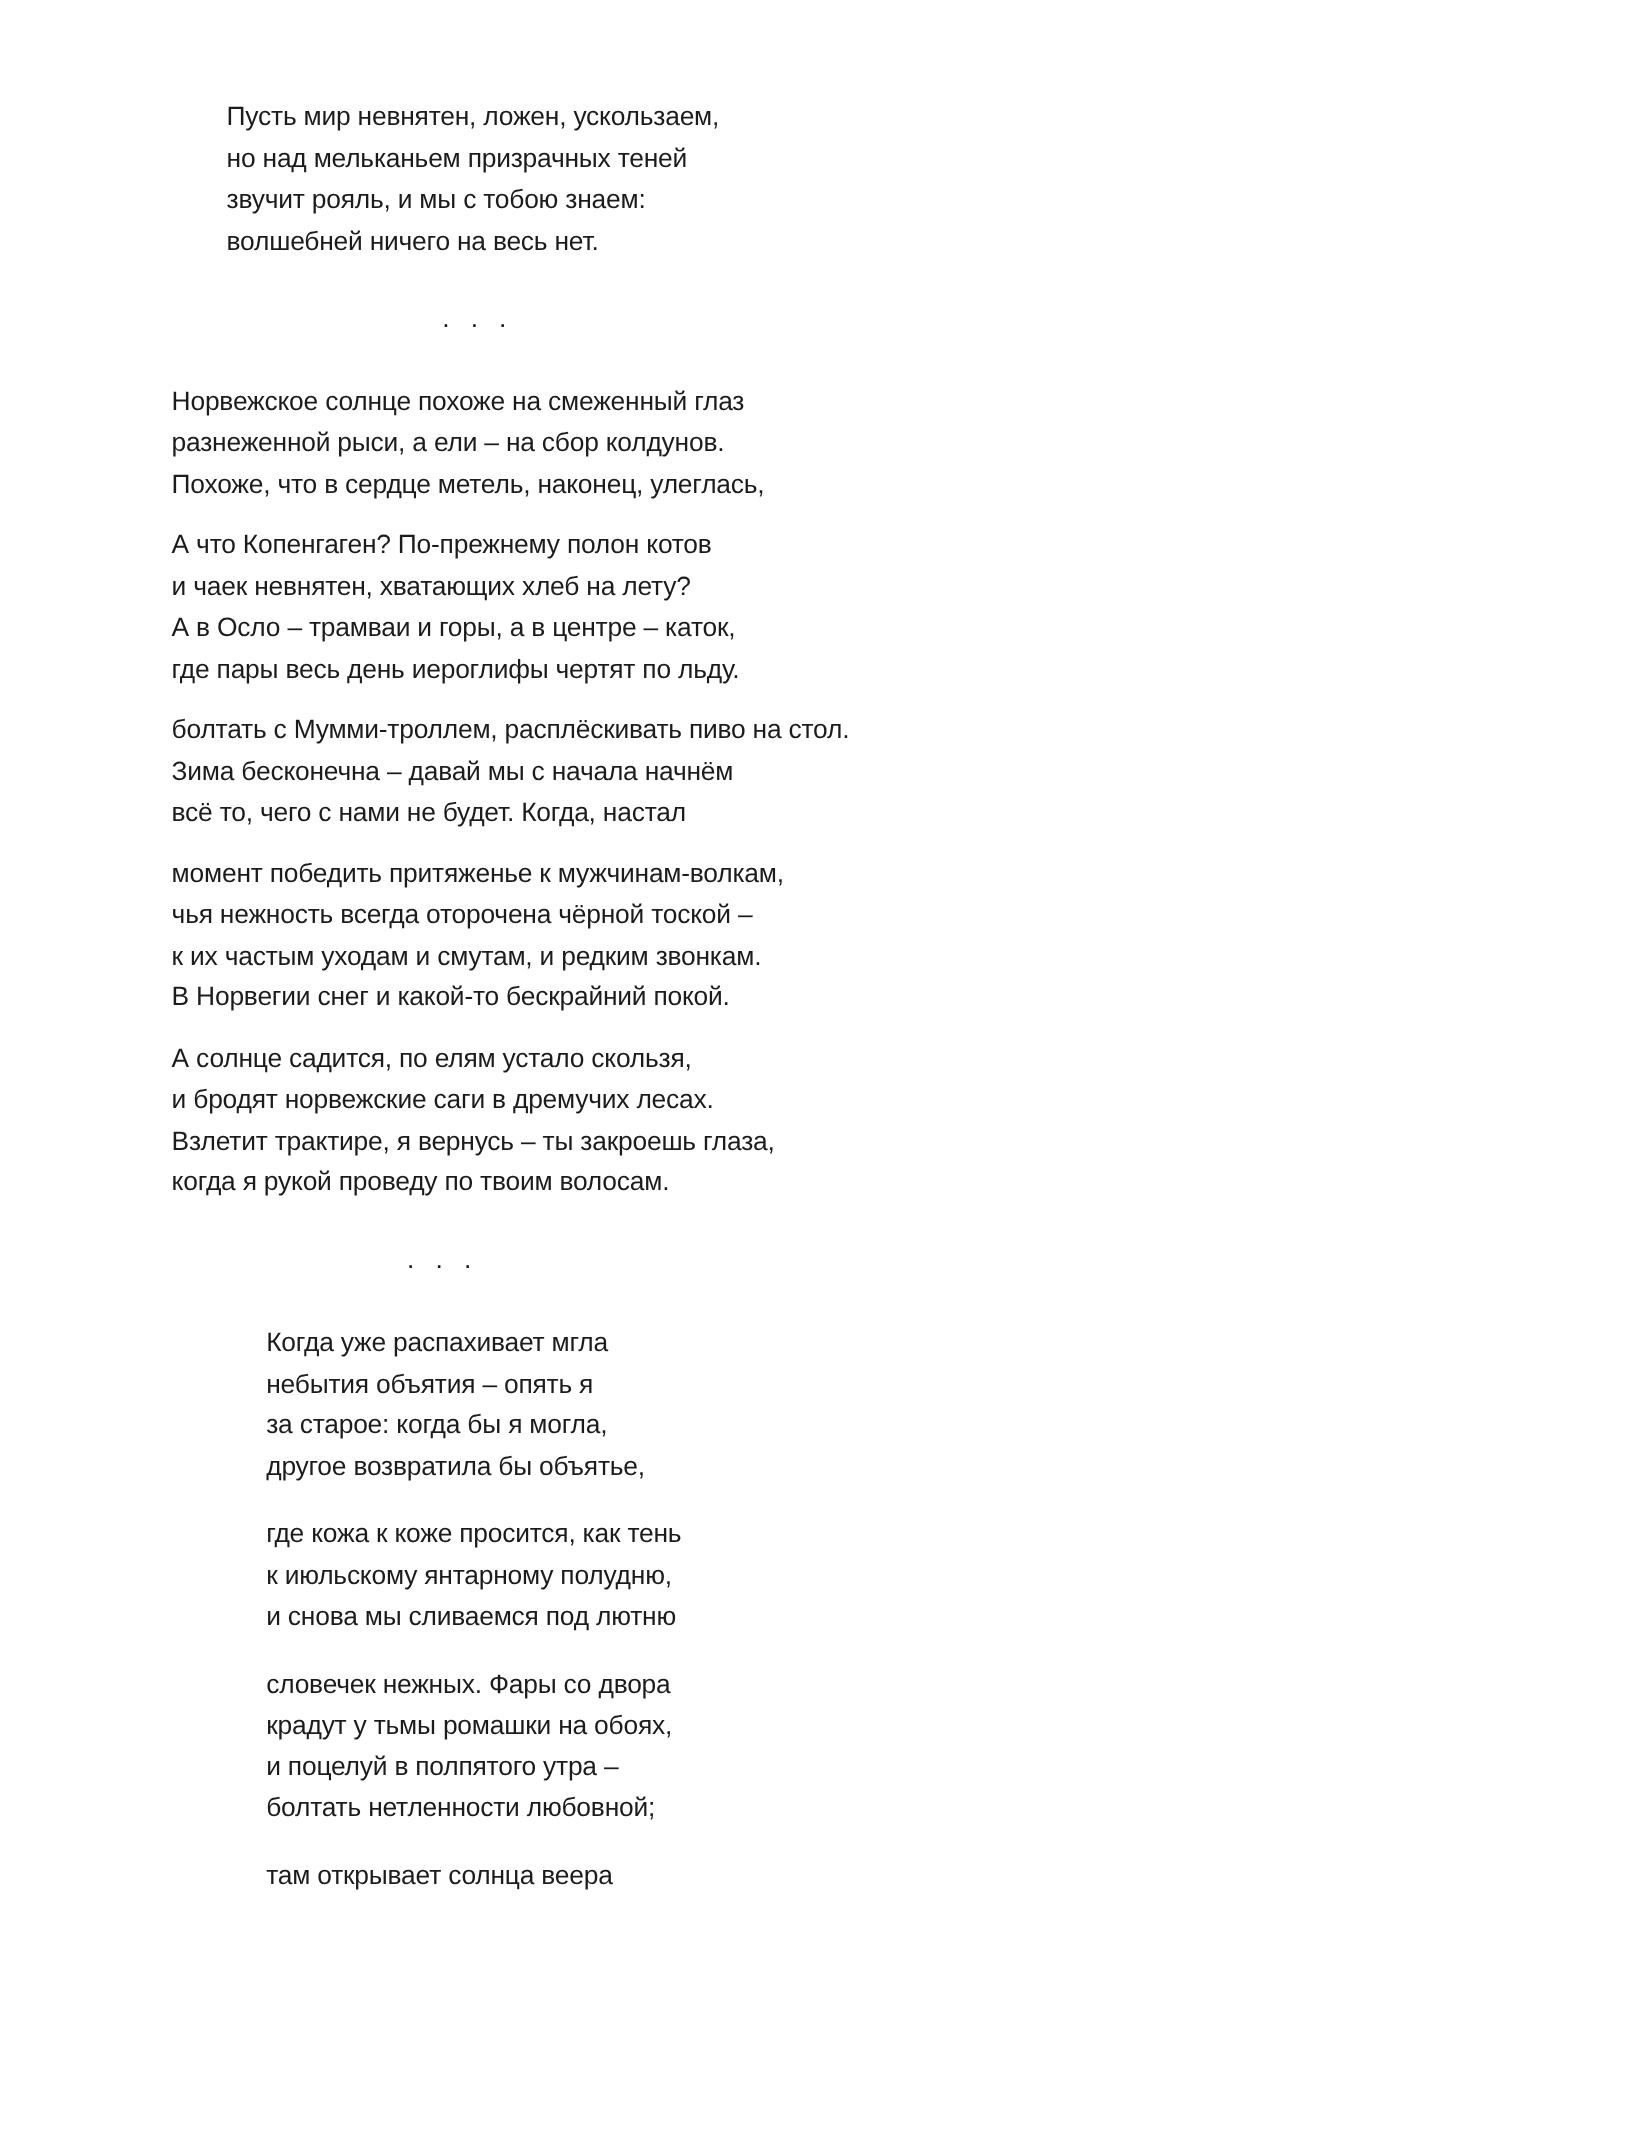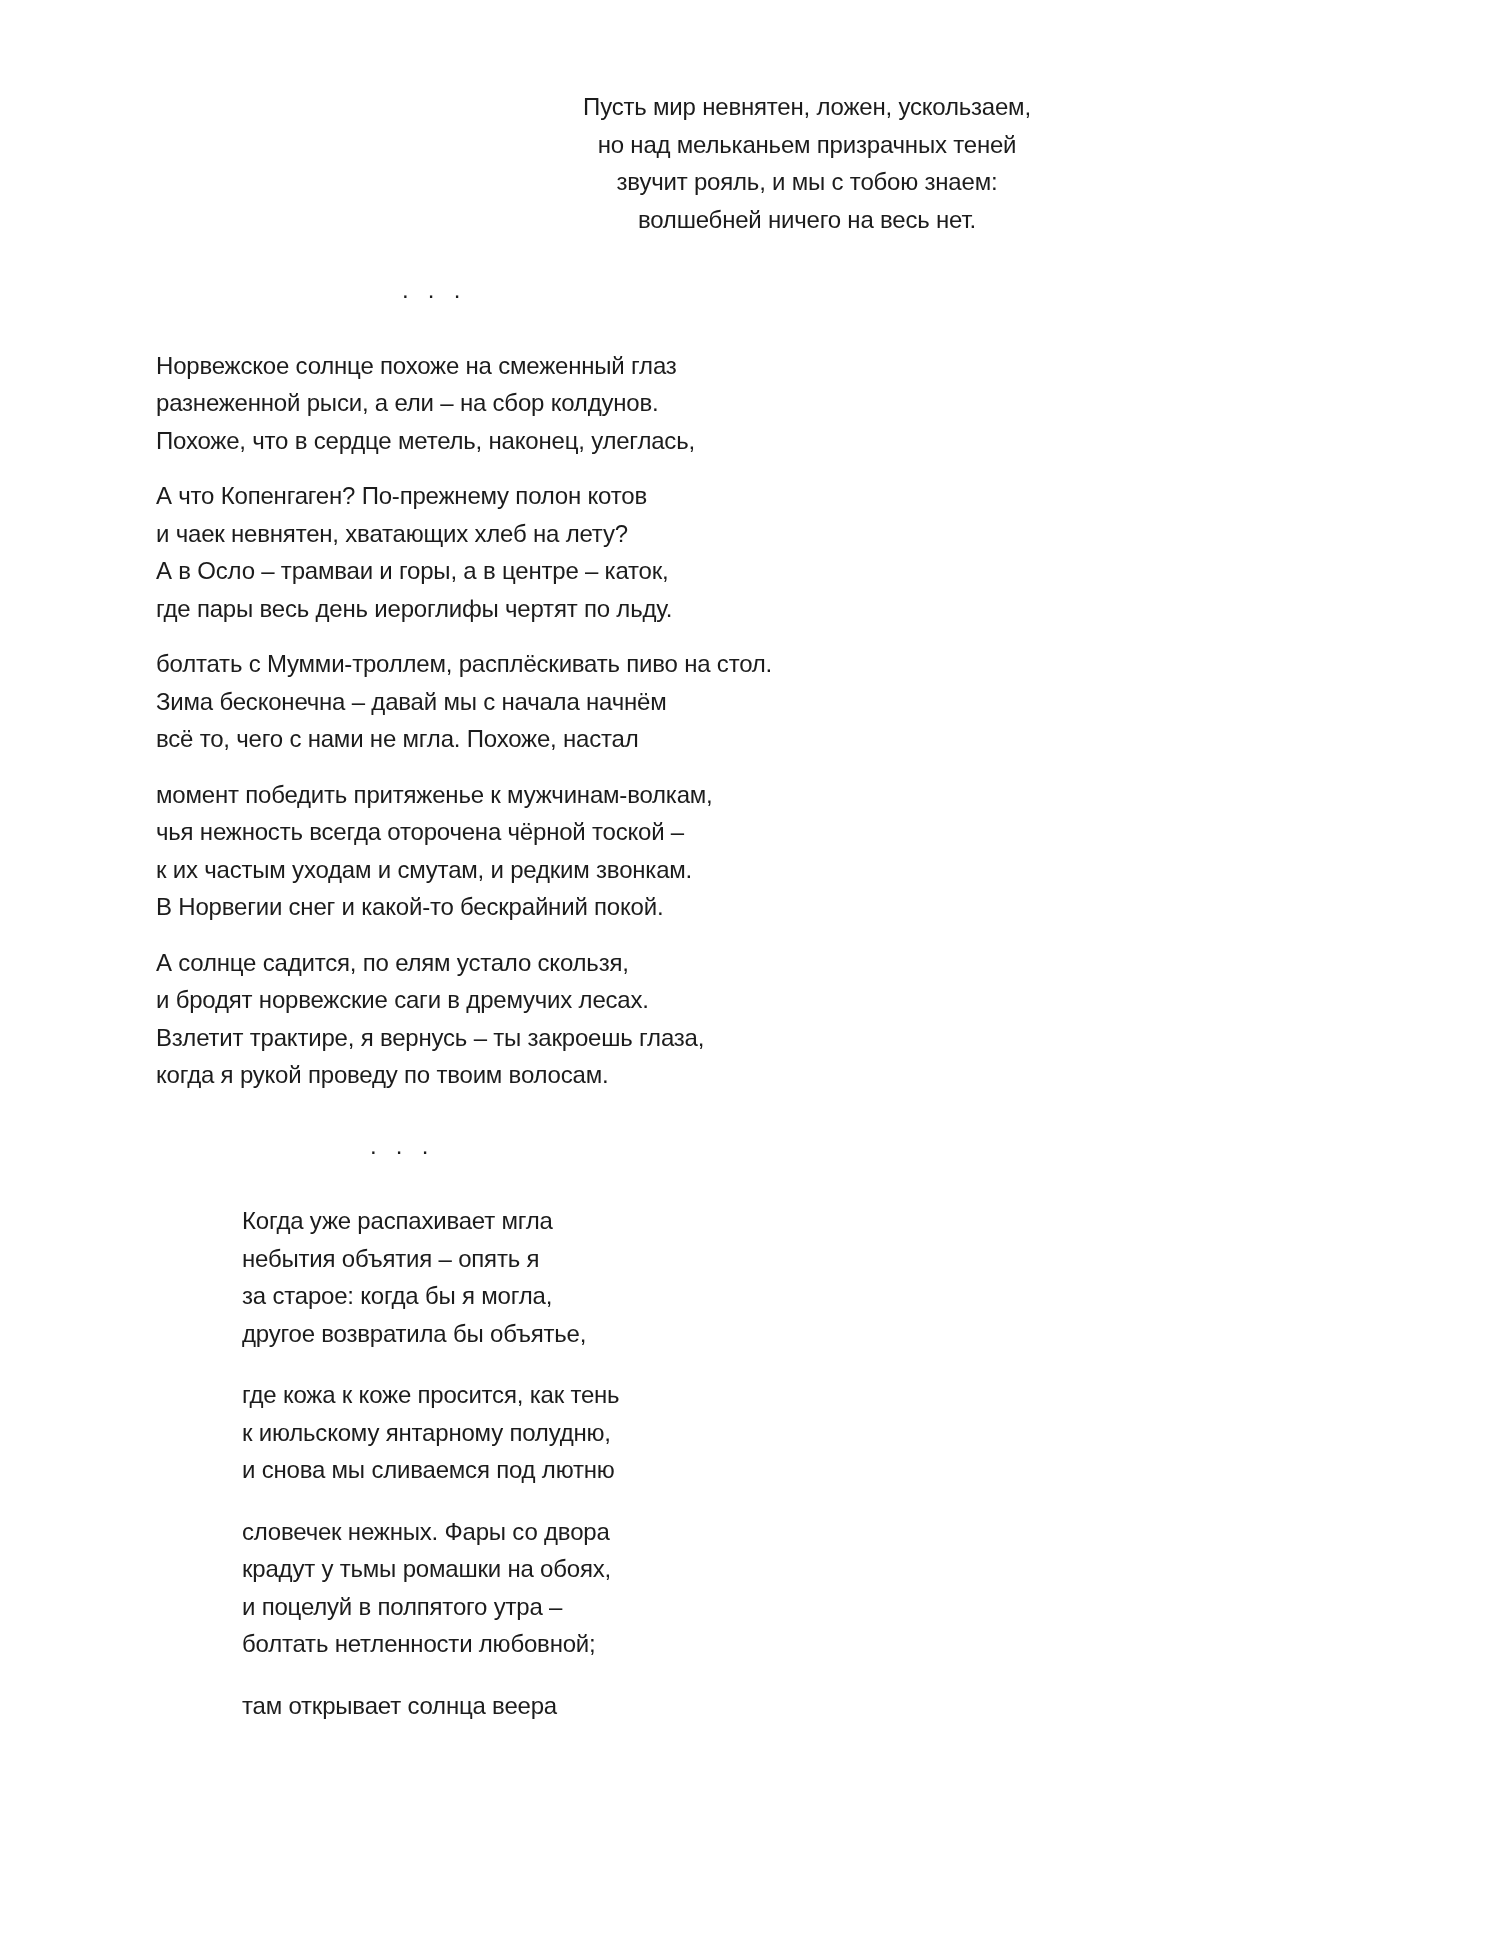--- a/index.html
+++ b/index.html
@@ -20,22 +20,21 @@
     font-family: "Liberation Sans", "DejaVu Sans", sans-serif;
     font-size: 24px;
     line-height: 37.5px;
     color: #1c1c1c;
     letter-spacing: -0.2px;
   }
   .stanza {
     margin: 0 0 18px 0;
   }
   .stanza.indent-epigraph {
-    margin-left: 22px;
-    text-align: center;
+    margin-left: 50px;
   }
   .stanza.indent-poem2 {
     margin-left: 86px;
     margin-bottom: 24px;
   }
   .separator {
     white-space: pre;
     margin: 33px 0 38px 246px;
     color: #1c1c1c;
   }
@@ -69,21 +68,21 @@
   <div class="stanza">
     <div class="line">А что Копенгаген? По-прежнему полон котов</div>
     <div class="line">и чаек невнятен, хватающих хлеб на лету?</div>
     <div class="line">А в Осло – трамваи и горы, а в центре – каток,</div>
     <div class="line">где пары весь день иероглифы чертят по льду.</div>
   </div>
 
   <div class="stanza">
     <div class="line">болтать с Мумми-троллем, расплёскивать пиво на стол.</div>
     <div class="line">Зима бесконечна – давай мы с начала начнём</div>
-    <div class="line">всё то, чего с нами не мгла. Похоже, настал</div>
+    <div class="line">всё то, чего с нами не будет. Когда, настал</div>
   </div>
 
   <div class="stanza">
     <div class="line">момент победить притяженье к мужчинам-волкам,</div>
     <div class="line">чья нежность всегда оторочена чёрной тоской –</div>
     <div class="line">к их частым уходам и смутам, и редким звонкам.</div>
     <div class="line">В Норвегии снег и какой-то бескрайний покой.</div>
   </div>
 
   <div class="stanza">

